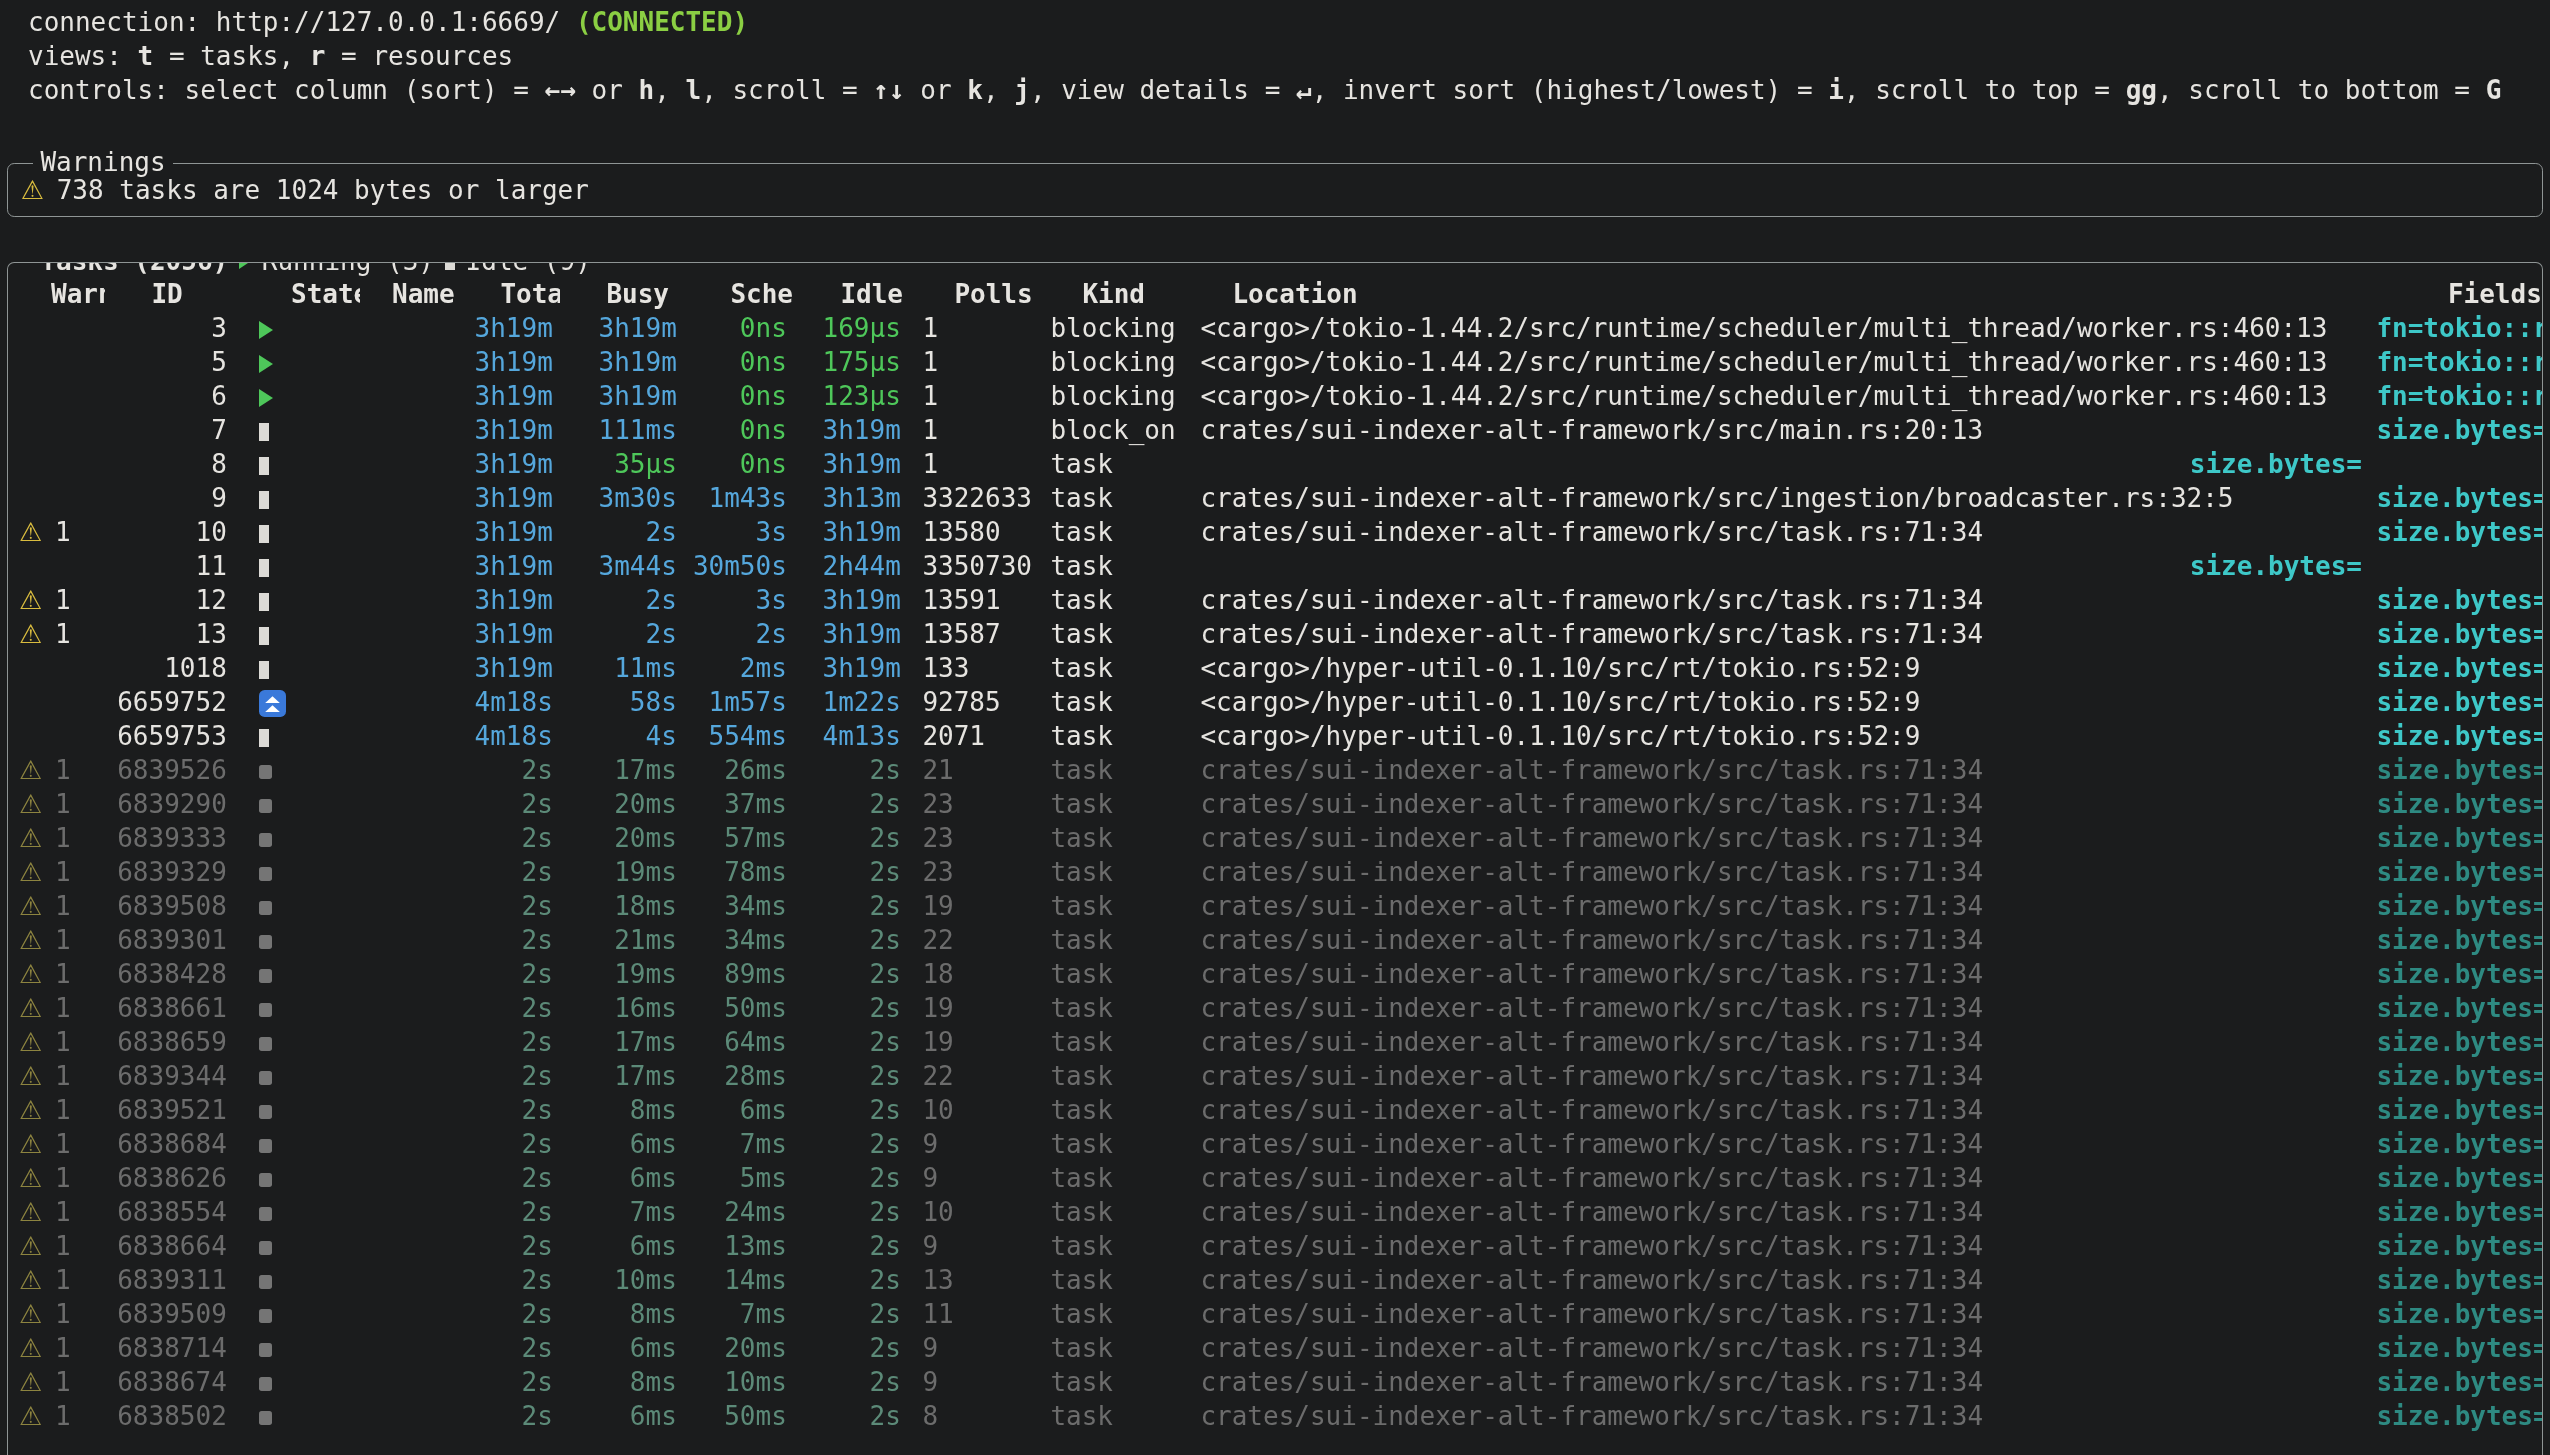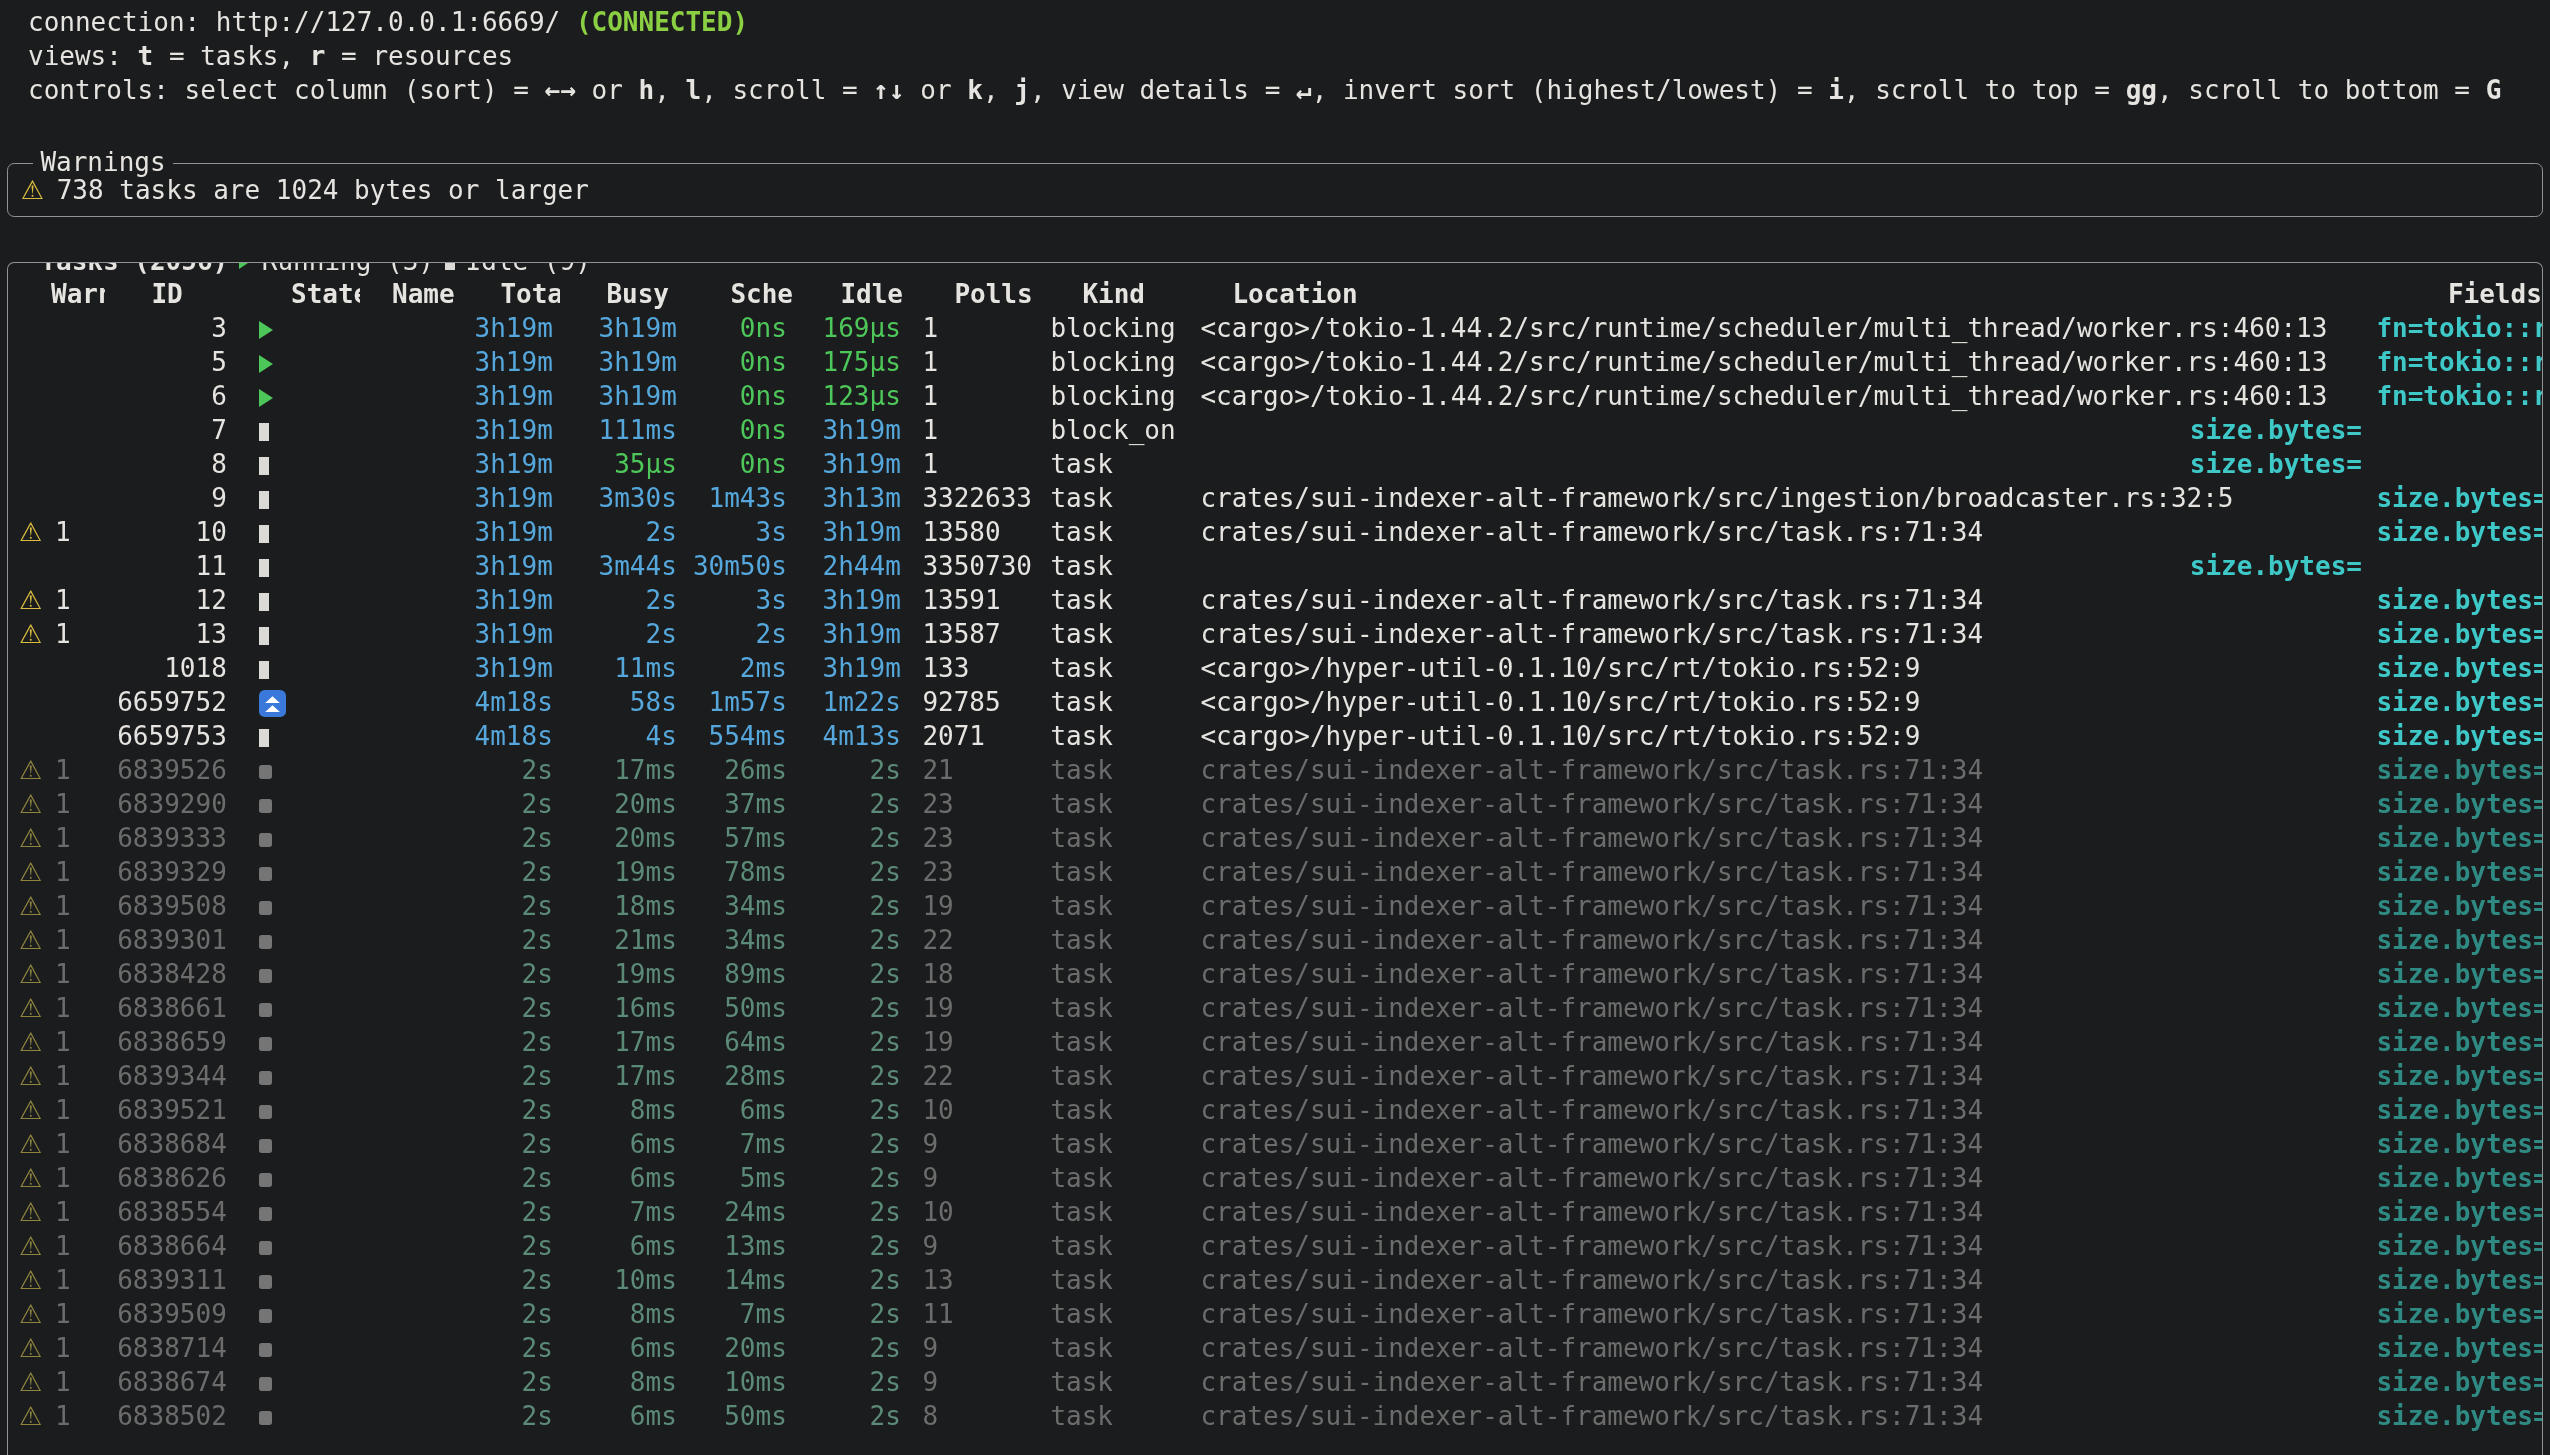--- a/index.html
+++ b/index.html
@@ -162,20 +162,21 @@
           <div class="cell c-warn"></div>
           <div class="cell c-id">7</div>
           <div class="cell c-state"><span class="sicon idle"></span></div>
           <div class="cell c-name"></div>
           <div class="cell c-total dur-blue">3h19m</div>
           <div class="cell c-busy dur-blue">111ms</div>
           <div class="cell c-sched dur-green">0ns</div>
           <div class="cell c-idle dur-blue">3h19m</div>
           <div class="cell c-polls">1</div>
           <div class="cell c-kind">block_on</div>
+          <div class="cell c-loc">crates/sui-indexer-alt-framework/src/main.rs:20:13</div>
           <div class="cell c-fields">size.bytes=</div>
         </div>
         <div class="trow task-row">
           <div class="cell c-warn"></div>
           <div class="cell c-id">8</div>
           <div class="cell c-state"><span class="sicon idle"></span></div>
           <div class="cell c-name"></div>
           <div class="cell c-total dur-blue">3h19m</div>
           <div class="cell c-busy dur-green">35µs</div>
           <div class="cell c-sched dur-green">0ns</div>

